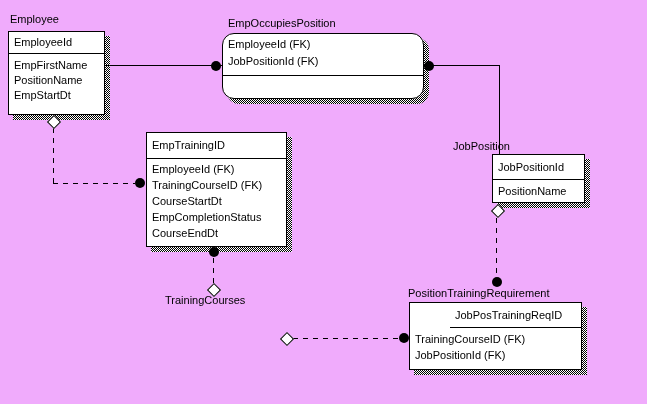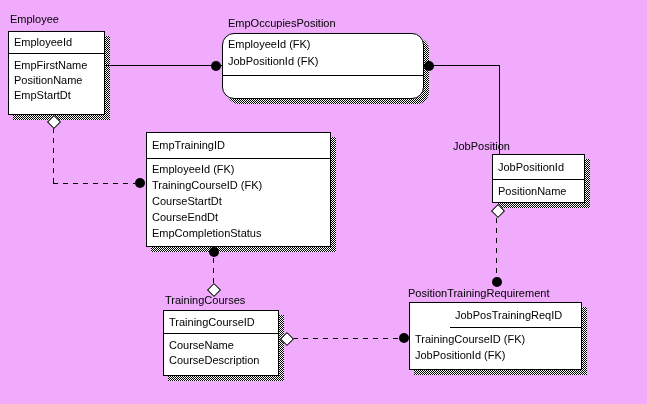--- a/index.html
+++ b/index.html
@@ -97,62 +97,50 @@
   <div class="entity e-eop rounded" style="left:222px; top:33px; width:202px; height:66px;">
     <div class="shadow"></div>
     <div class="box">
       <div class="header">
         <div class="row">EmployeeId (FK)</div>
         <div class="row">JobPositionId (FK)</div>
       </div>
     </div>
   </div>
 
-  <div class="entity e-eht" style="left:146px; top:132px; width:141px; height:115px;padding-left:44px;">
+  <div class="entity e-eht" style="left:146px; top:132px; width:141px; height:115px;">
     <div class="shadow"></div>
     <div class="box">
       <div class="header">
         <div class="row">EmpTrainingID</div>
       </div>
       <div class="body">
         <div class="row">EmployeeId (FK)</div>
         <div class="row">TrainingCourseID (FK)</div>
         <div class="row">CourseStartDt</div>
+        <div class="row">EmpCompletionStatus</div>
         <div class="row">CourseEndDt</div>
-        <div class="row">EmpCompletionStatus</div>
       </div>
     </div>
   </div>
 
   <div class="etitle" style="left:453px; top:140px;">JobPosition</div>
   <div class="entity e-jp" style="left:452px; top:154px; width:93px; height:49px;margin-left:40px;">
     <div class="shadow"></div>
     <div class="box">
       <div class="header">
         <div class="row">JobPositionId</div>
       </div>
       <div class="body">
         <div class="row">PositionName</div>
       </div>
     </div>
   </div>
 
   <div class="etitle" style="left:165px; top:294px;">TrainingCourses</div>
-  <div class="entity e-tc" style="left:163px; top:310px; width:116px; height:66px;">
-    <div class="shadow"></div>
-    <div class="box">
-      <div class="header">
-        <div class="row">TrainingCourseID</div>
-      </div>
-      <div class="body">
-        <div class="row">CourseName</div>
-        <div class="row">CourseDescription</div>
-      </div>
-    </div>
-  </div>
 
   <div class="etitle" style="left:408px; top:287px;">PositionTrainingRequirement</div>
   <div class="entity e-ptr" style="left:409px; top:302px; width:173px; height:68px;">
     <div class="shadow"></div>
     <div class="box">
       <div class="header">
         <div class="row">JobPosTrainingReqID</div>
       </div>
       <div class="body">
         <div class="row">TrainingCourseID (FK)</div>

